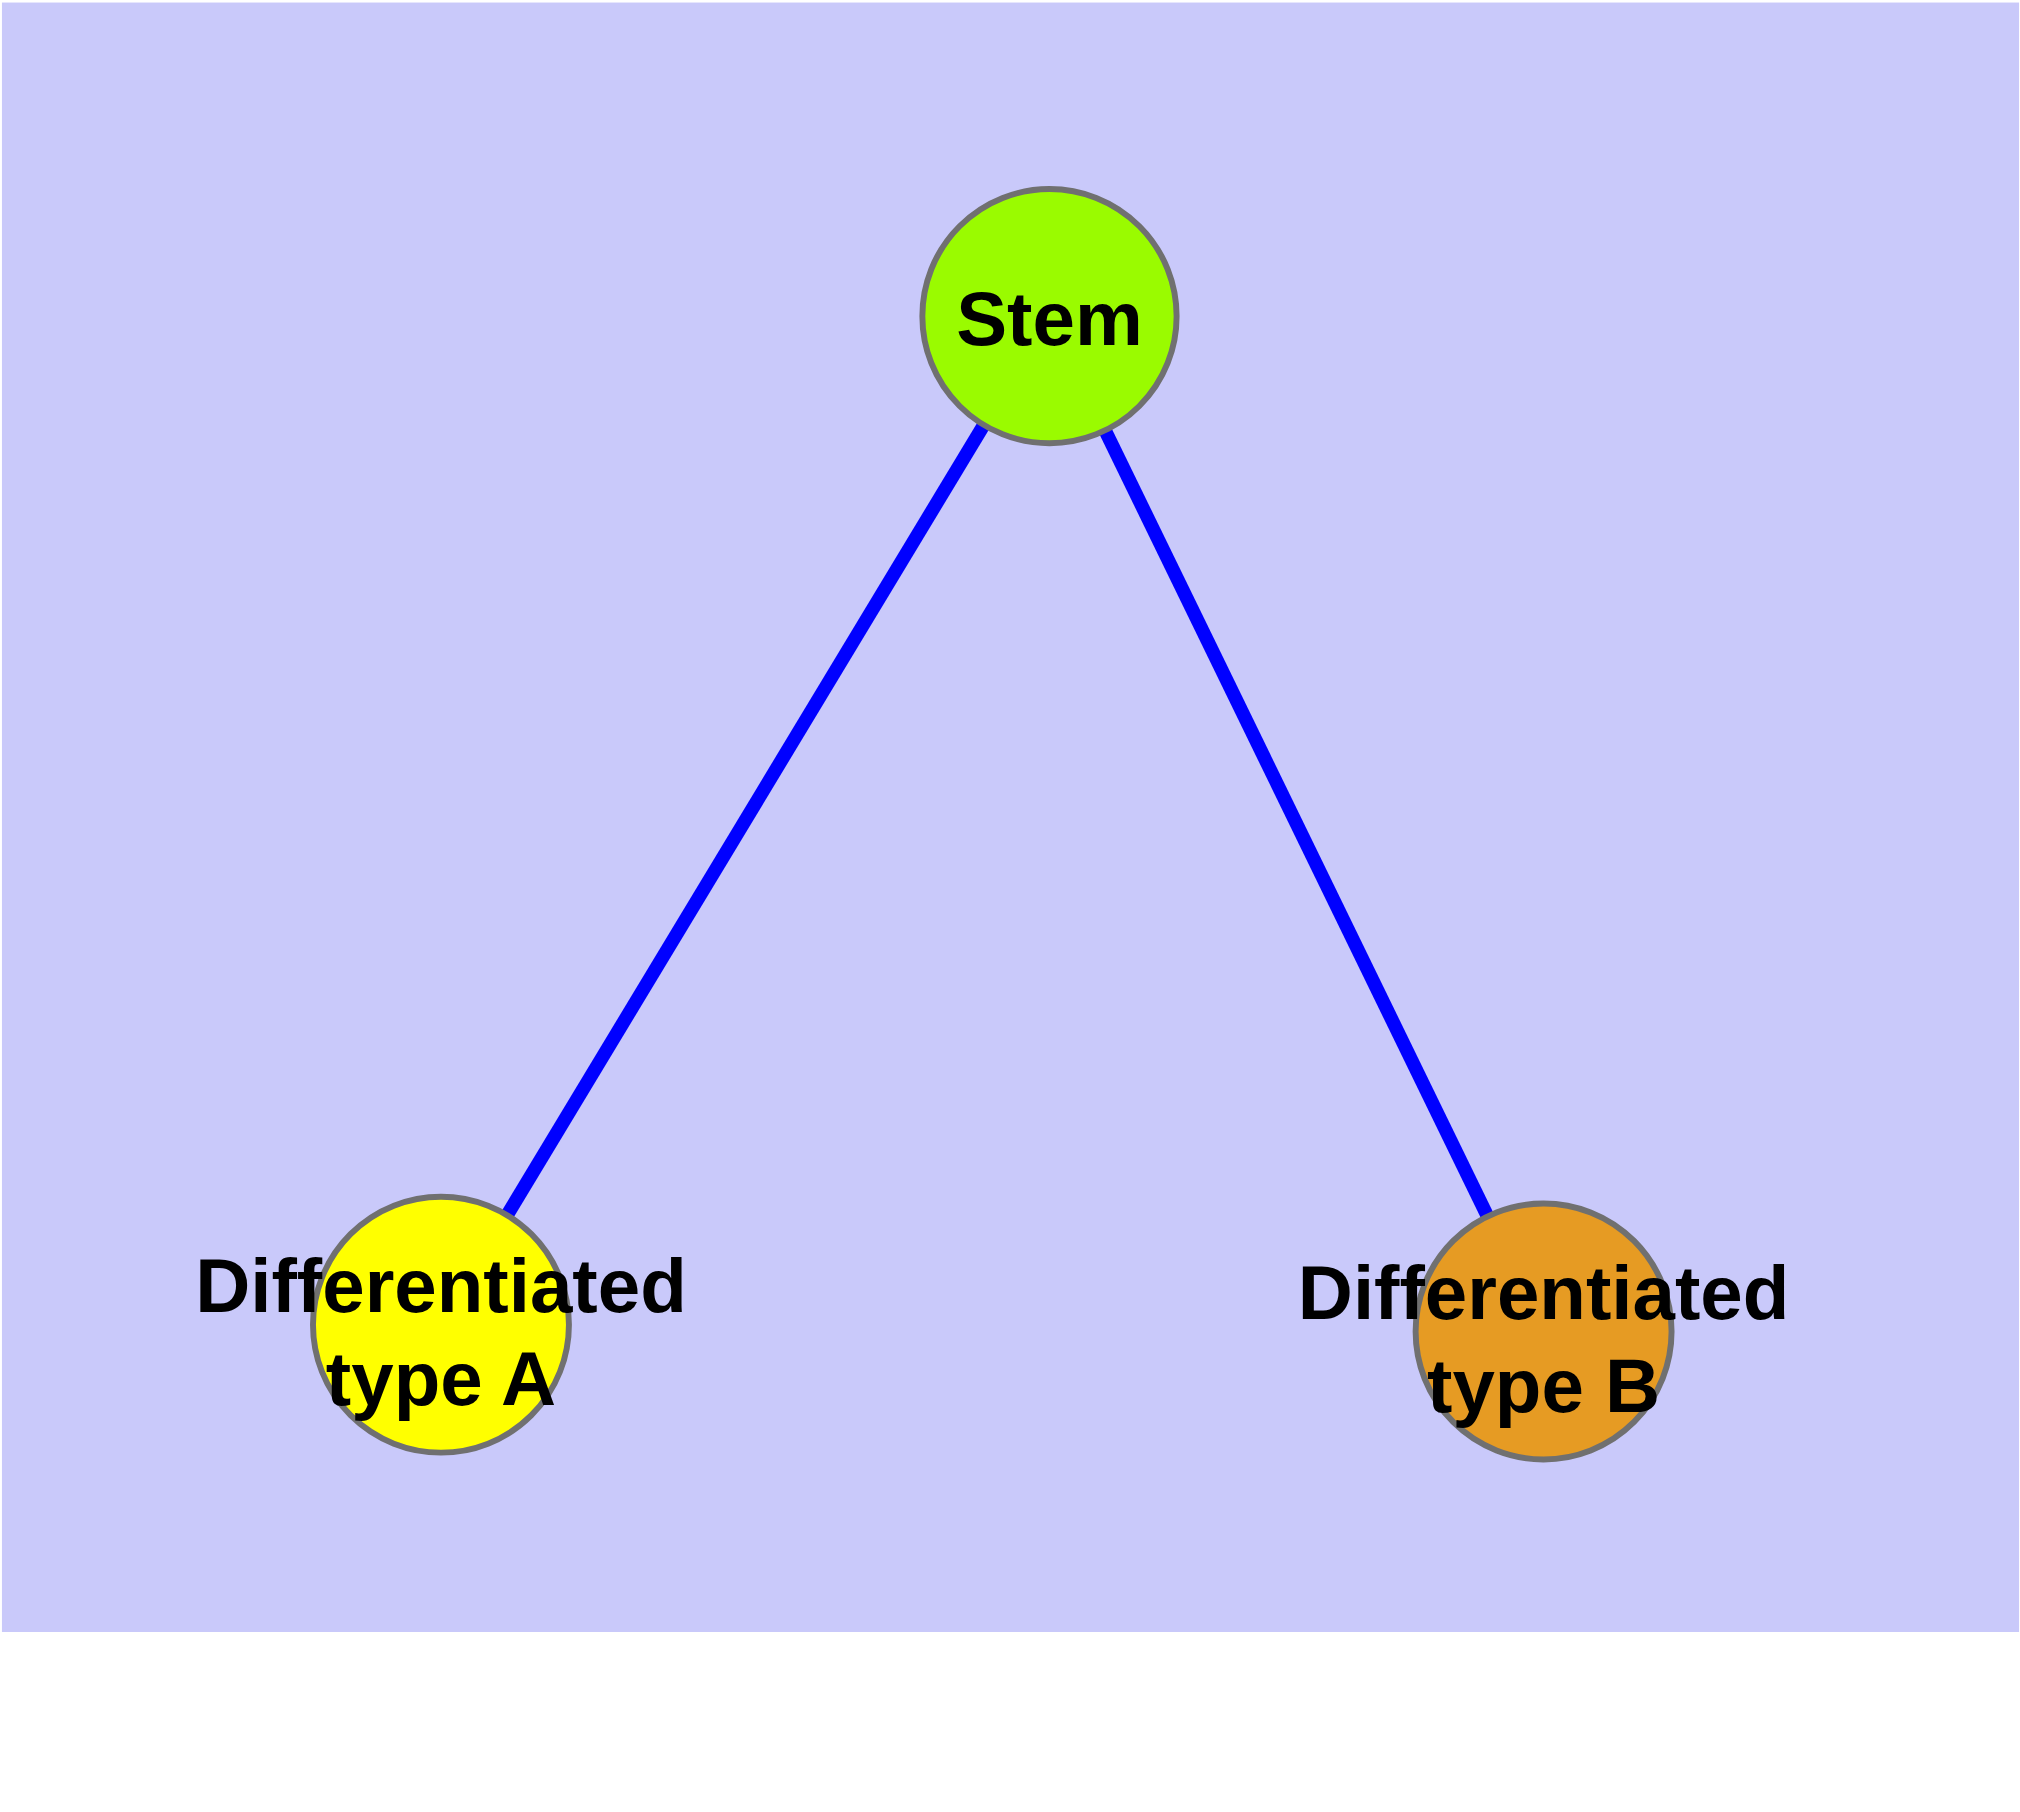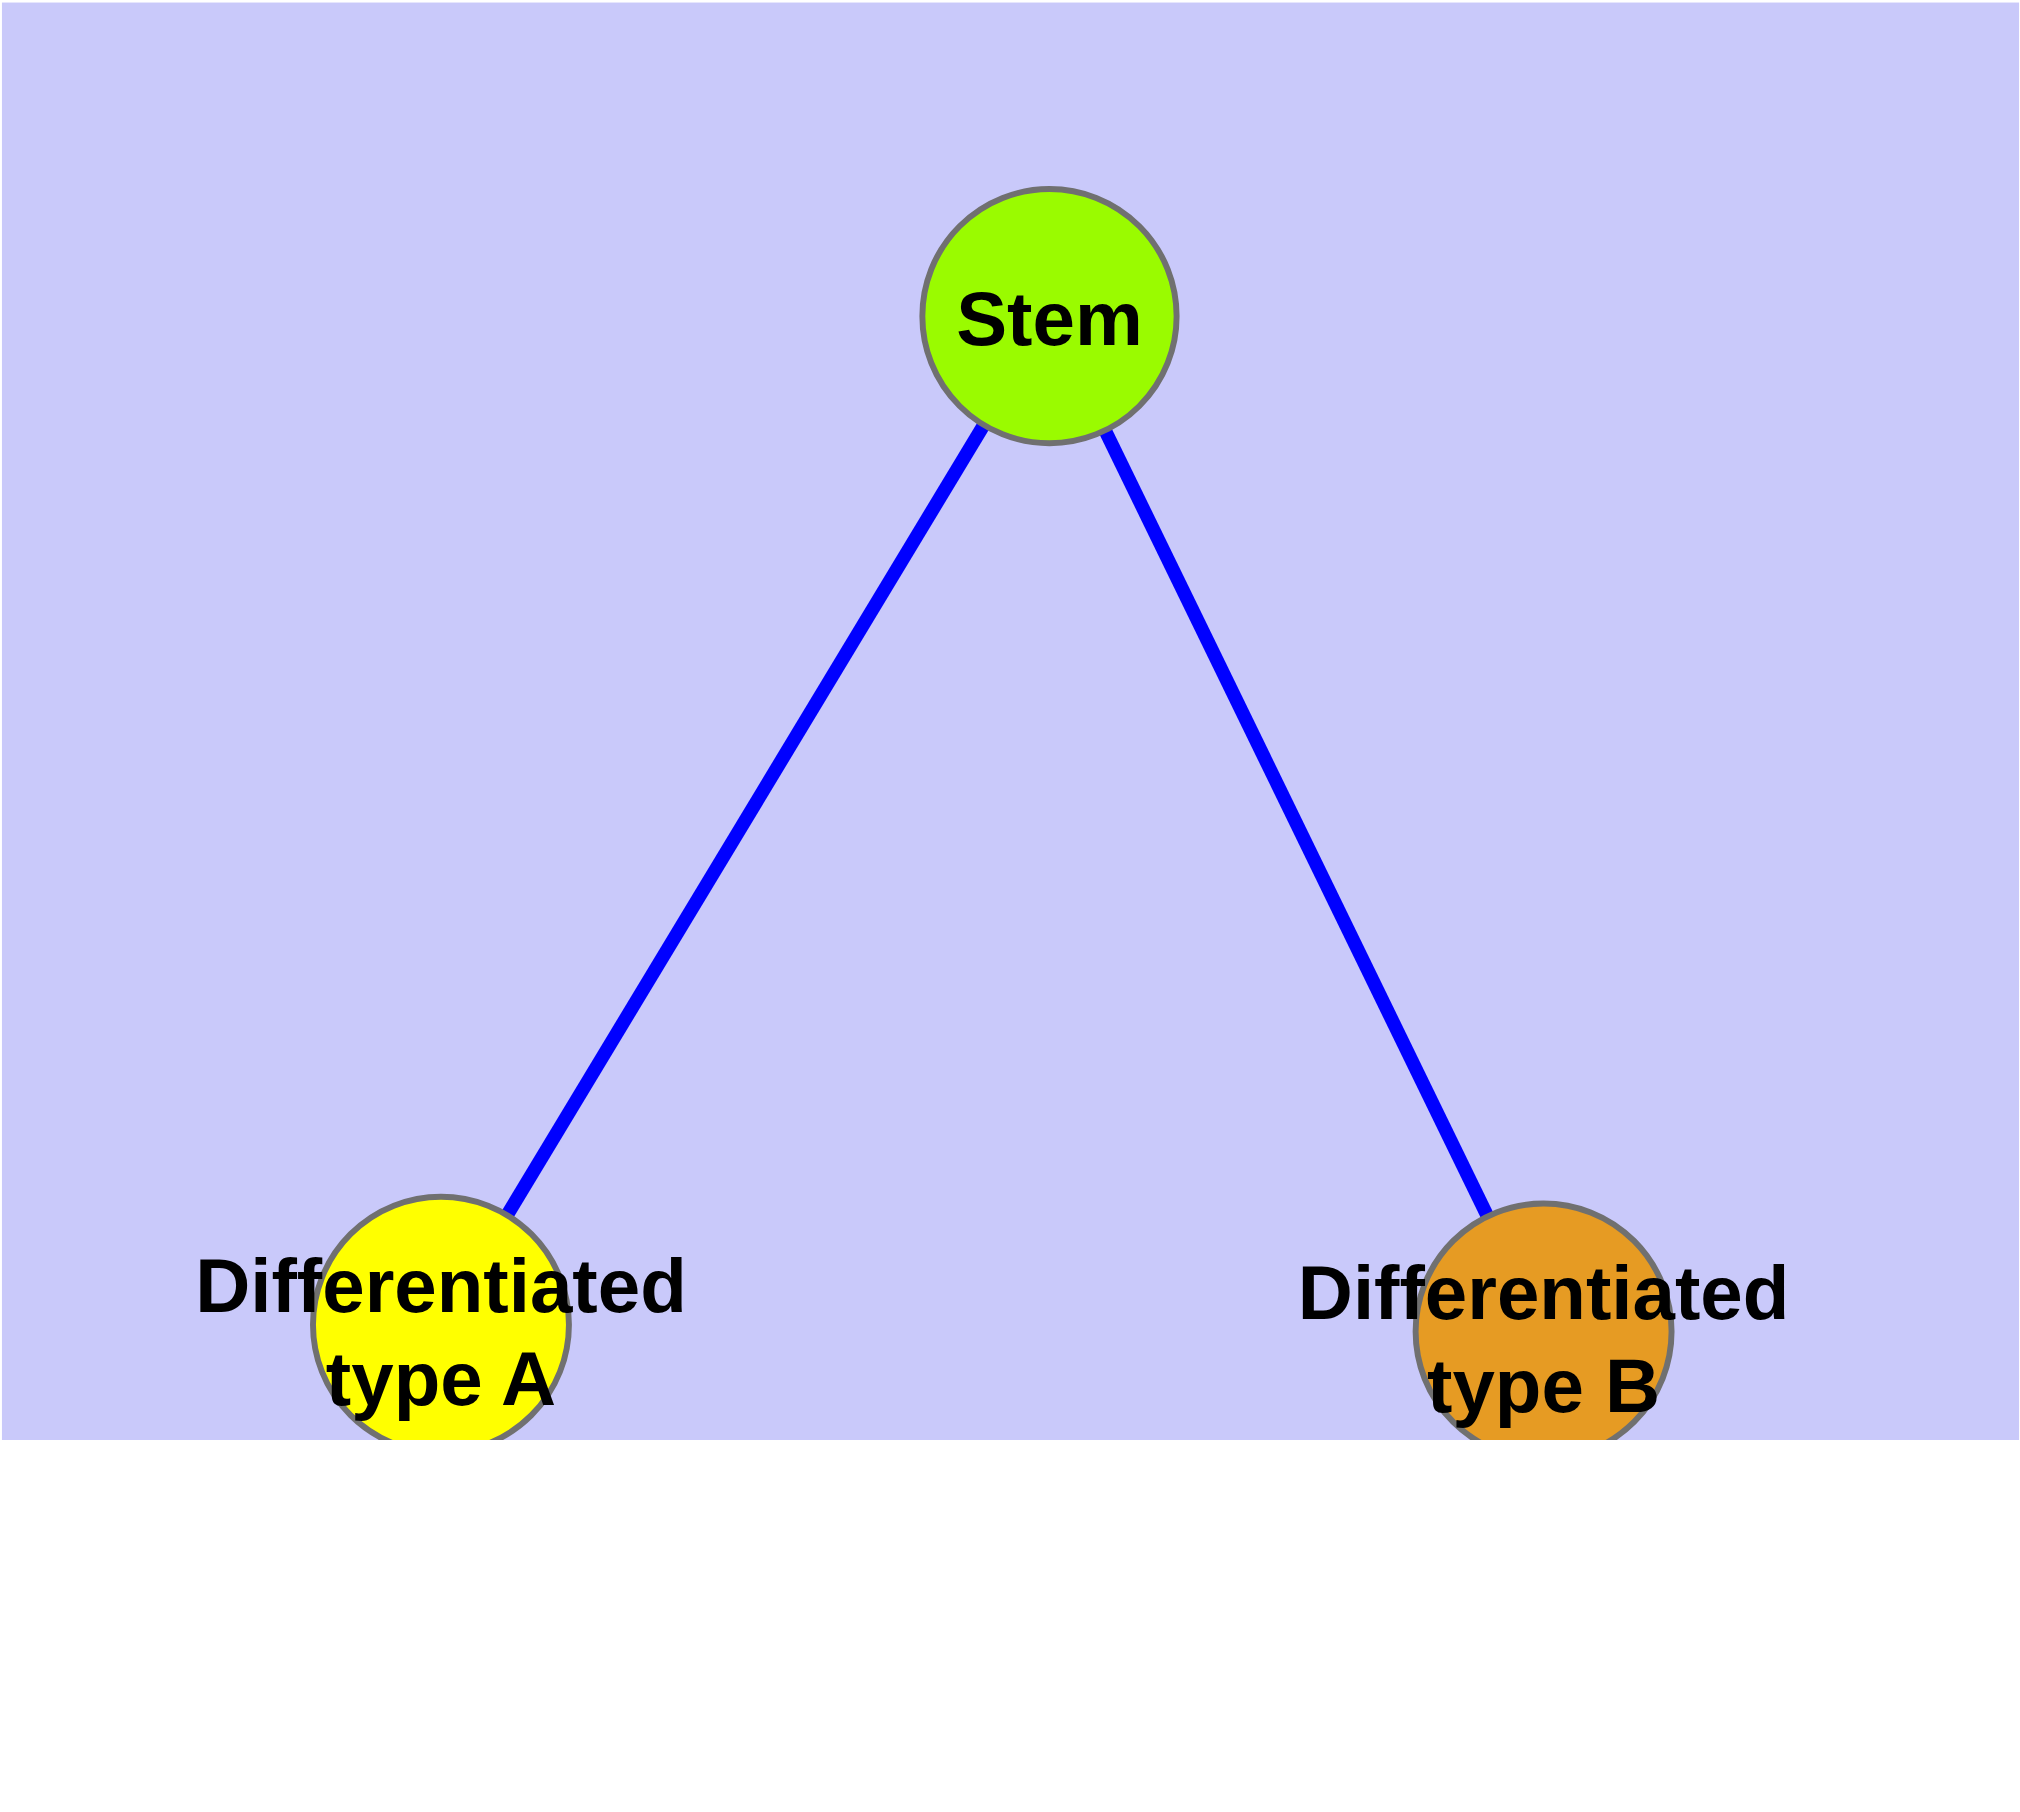--- a/index.html
+++ b/index.html
@@ -2,21 +2,21 @@
 <html style="font-size:13.6px"><head>
 <meta charset="utf-8">
 <style>
   html, body {
     margin: 0;
     padding: 0;
     background: #FFFFFF;
   }
   .stage {
     width: 2021px;
-    height: 1440px;
+    height: 1632px;
     position: relative;
     overflow: hidden;
   }
   svg {
     display: block;
     width: 2021px;
     height: 1812px;
   }
   .node-label {
     font-family: "Liberation Sans", sans-serif;

